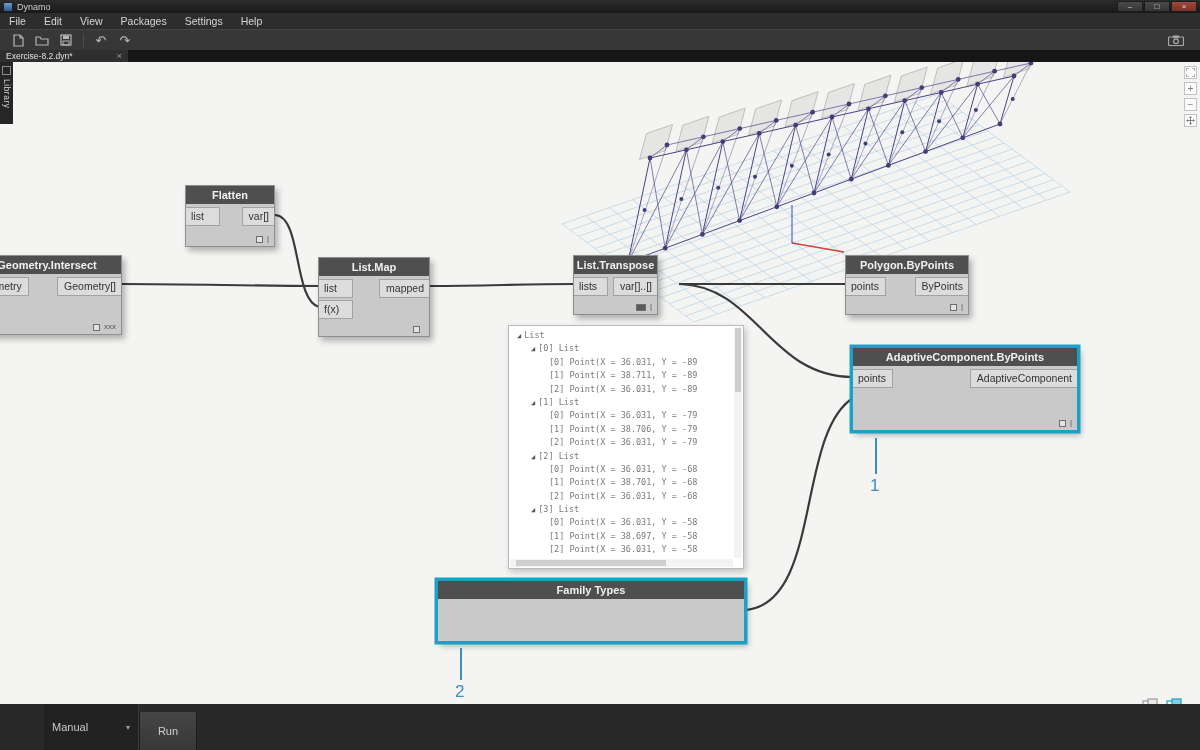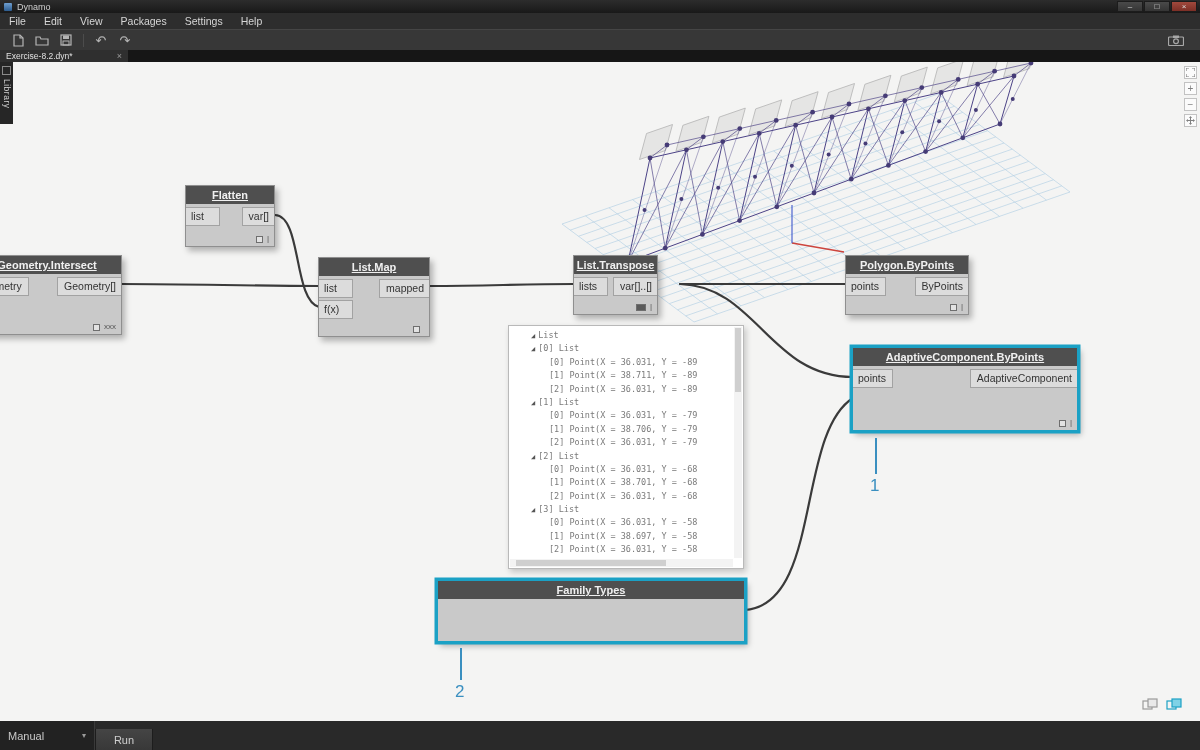--- a/index.html
+++ b/index.html
@@ -18,55 +18,55 @@
   .toolbar{position:absolute;left:0;top:29px;right:0;height:21px;background:#373737;border-top:1px solid #454545;z-index:20;display:flex;align-items:center;padding:0 6px;box-sizing:border-box;}
   .tool-btn{width:24px;height:17px;display:flex;align-items:center;justify-content:center;color:#b5b5b5;}
   .tool-btn svg{display:block;}
   .tool-sep{width:1px;height:13px;background:#4c4c4c;margin:0 5px;}
   .arrow-glyph{font-size:13px;line-height:13px;color:#b5b5b5;}
   .cam-btn{margin-left:auto;margin-right:6px;}
   .tabbar{position:absolute;left:0;top:50px;right:0;height:12px;background:#161616;z-index:20;display:flex;}
   .tab{height:12px;width:128px;background:#2f2f2f;display:flex;align-items:center;padding:0 6px;box-sizing:border-box;}
   .tab-label{font-size:8.5px;color:#e0e0e0;white-space:nowrap;}
   .tab-close{margin-left:auto;font-size:9px;color:#9a9a9a;line-height:10px;}
-  .bottombar{position:absolute;left:0;right:0;bottom:0;height:29px;background:#292929;z-index:20;display:flex;align-items:stretch;}
+  .bottombar{position:absolute;left:0;right:0;bottom:0;height:46px;background:#292929;z-index:20;display:flex;align-items:stretch;padding-left:44px;}
   .mode-select{width:78px;background:#222;color:#c9c9c9;font-size:11px;display:flex;align-items:center;padding:0 8px;border-right:1px solid #3a3a3a;}
   .mode-arrow{margin-left:auto;font-size:8px;color:#9a9a9a;}
   .run-button{width:56px;background:linear-gradient(#454545,#383838);color:#cfcfcf;font-size:11px;display:flex;align-items:center;justify-content:center;border-left:1px solid #1d1d1d;border-right:1px solid #1d1d1d;margin-top:8px;}
   
   .canvas{position:absolute;inset:0;background:#f4f4f3;z-index:1;overflow:hidden;}
   .layer{position:absolute;left:0;top:0;width:1200px;height:750px;pointer-events:none;}
   .lib-tab{position:absolute;left:0;top:62px;width:13px;height:62px;background:#262626;z-index:6;display:flex;flex-direction:column;align-items:center;padding-top:4px;box-sizing:border-box;}
   .lib-ico{width:7px;height:7px;border:1px solid #8a8a8a;margin-bottom:4px;}
   .lib-label{writing-mode:vertical-rl;font-size:8.5px;color:#cfcfcf;letter-spacing:.5px;}
   
   .node{position:absolute;z-index:4;display:flex;flex-direction:column;background:#c9c9c9;border:1px solid #8f8f8f;box-sizing:border-box;box-shadow:3px 4px 6px rgba(0,0,0,.28);}
   .node.selected{box-shadow:0 0 0 2.5px var(--sel),3px 4px 6px rgba(0,0,0,.28);border-color:var(--sel);}
-  .nh{background:#4f4f4f;color:#f0f0f0;font-size:11px;font-weight:bold;text-align:center;padding:3px 2px;white-space:nowrap;overflow:hidden;text-decoration:underline;}
+  .nh{background:#4f4f4f;color:#f0f0f0;font-size:11px;font-weight:bold;text-align:center;padding:3px 2px;white-space:nowrap;overflow:hidden;}
   .nb{display:flex;flex-direction:column;flex:1;padding-top:3px;}
   .prow{display:flex;align-items:stretch;margin-bottom:2px;}
   .port{background:#dcdcdc;border:1px solid #a2a2a2;box-sizing:border-box;font-size:10.5px;line-height:13px;color:#333;padding:2px 6px;white-space:nowrap;}
   .port.in{border-left:none;padding-left:5px;min-width:34px;}
   .port.out{border-right:none;margin-left:auto;text-align:right;padding-right:5px;}
   .w76{min-width:78px;}
   .nfoot{margin-top:auto;display:flex;justify-content:flex-end;align-items:center;gap:4px;padding:2px 5px 3px 5px;font-size:8px;color:#555;}
   .cb{width:7px;height:7px;border:1px solid #6e6e6e;background:#e2e2e2;box-sizing:border-box;}
   .cb.filled{width:10px;background:#5a5a5a;}
   .lace{font-size:8px;color:#555;line-height:8px;}
   
   .ftrow{display:flex;align-items:center;margin:1px 3px 2px 3px;gap:3px;}
   .ft-select{flex:1;height:18px;background:#fff;border:1px solid #7f7f7f;display:flex;align-items:center;box-sizing:border-box;overflow:hidden;}
   .ft-text{font-size:10px;color:#222;padding:0 3px;white-space:nowrap;}
   .ft-arrowbox{margin-left:auto;width:14px;height:16px;background:#e6e6e6;border-left:1px solid #b0b0b0;display:flex;align-items:center;justify-content:center;font-size:7px;color:#444;}
   .ft-out{border:1px solid #a2a2a2;border-right:none;background:#dcdcdc;font-size:10.5px;color:#333;padding:2px 5px 2px 8px;line-height:13px;white-space:nowrap;}
   
   .watch{position:absolute;left:508px;top:325px;width:236px;height:244px;background:#fff;border:1px solid #b9b9b9;box-shadow:2px 3px 6px rgba(0,0,0,.2);z-index:3;box-sizing:border-box;}
   .watch-rows{position:absolute;left:1px;top:3px;right:11px;bottom:11px;overflow:hidden;}
   .wrow{height:13.4px;line-height:13.4px;font-family:"DejaVu Sans Mono",monospace;font-size:8.5px;color:#7a7a7a;white-space:nowrap;}
-  .wrow.i0{padding-left:21px;}
+  .wrow.i0{padding-left:7px;}
   .wrow.i1{padding-left:21px;}
   .wrow.i2{padding-left:39px;}
   .tri{color:#555;font-size:7px;margin-right:3px;}
   .sb-v{position:absolute;top:1px;right:1px;bottom:10px;width:8px;background:#f3f3f3;}
   .sb-v-thumb{position:absolute;left:1px;right:1px;top:1px;height:64px;background:#cfcfcf;}
   .sb-h{position:absolute;left:1px;bottom:1px;right:10px;height:8px;background:#f3f3f3;}
   .sb-h-thumb{position:absolute;top:1px;bottom:1px;left:6px;width:150px;background:#cfcfcf;}
   
   .ann-label{position:absolute;z-index:5;font-size:17px;color:var(--ann);}
   .ann-line{position:absolute;z-index:5;width:2px;background:var(--ann);}

